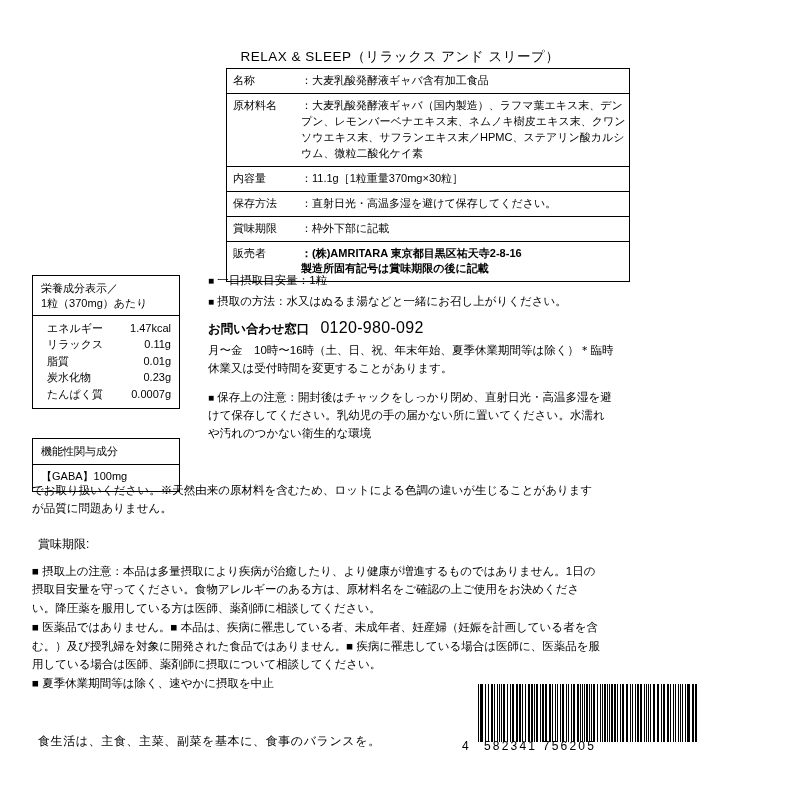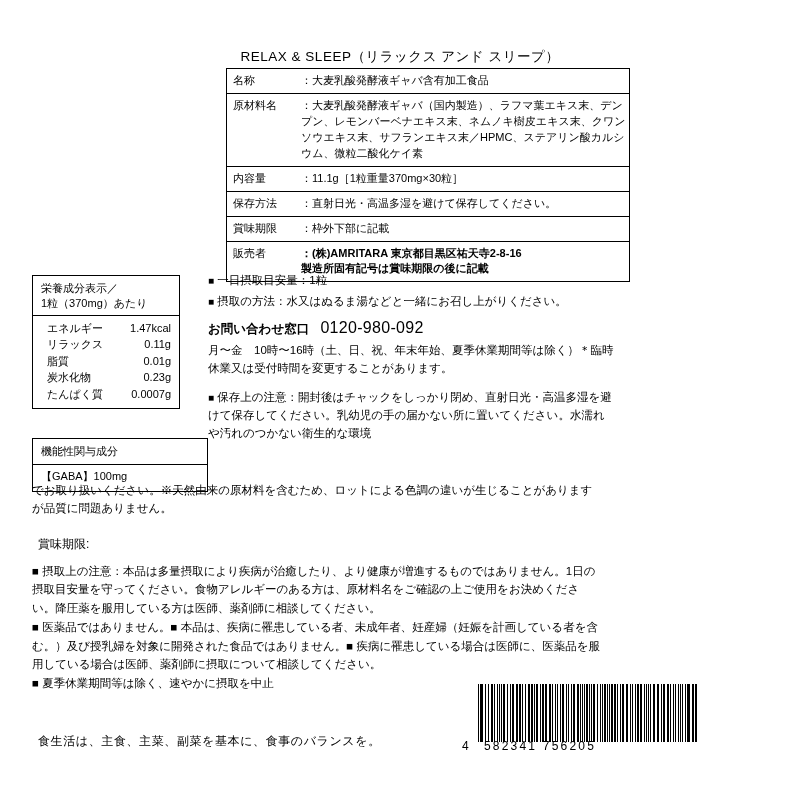--- a/index.html
+++ b/index.html
@@ -86,21 +86,21 @@
     line-height: 1.5;
     padding-left: 6px;
     padding-right: 2px;
   }
   .nutri-row .val { font-variant-numeric: tabular-nums; }
 
   .func-box {
     position: absolute;
     top: 438px;
     left: 32px;
-    width: 176px;
+    width: 148px;
     border: 1px solid #000;
     font-size: 11px;
     line-height: 1.45;
     padding: 5px 6px 6px 8px;
     box-sizing: border-box;
   }
   .func-rule {
     border-top: 1px solid #000;
     margin: 4px -6px 4px -8px;
   }

